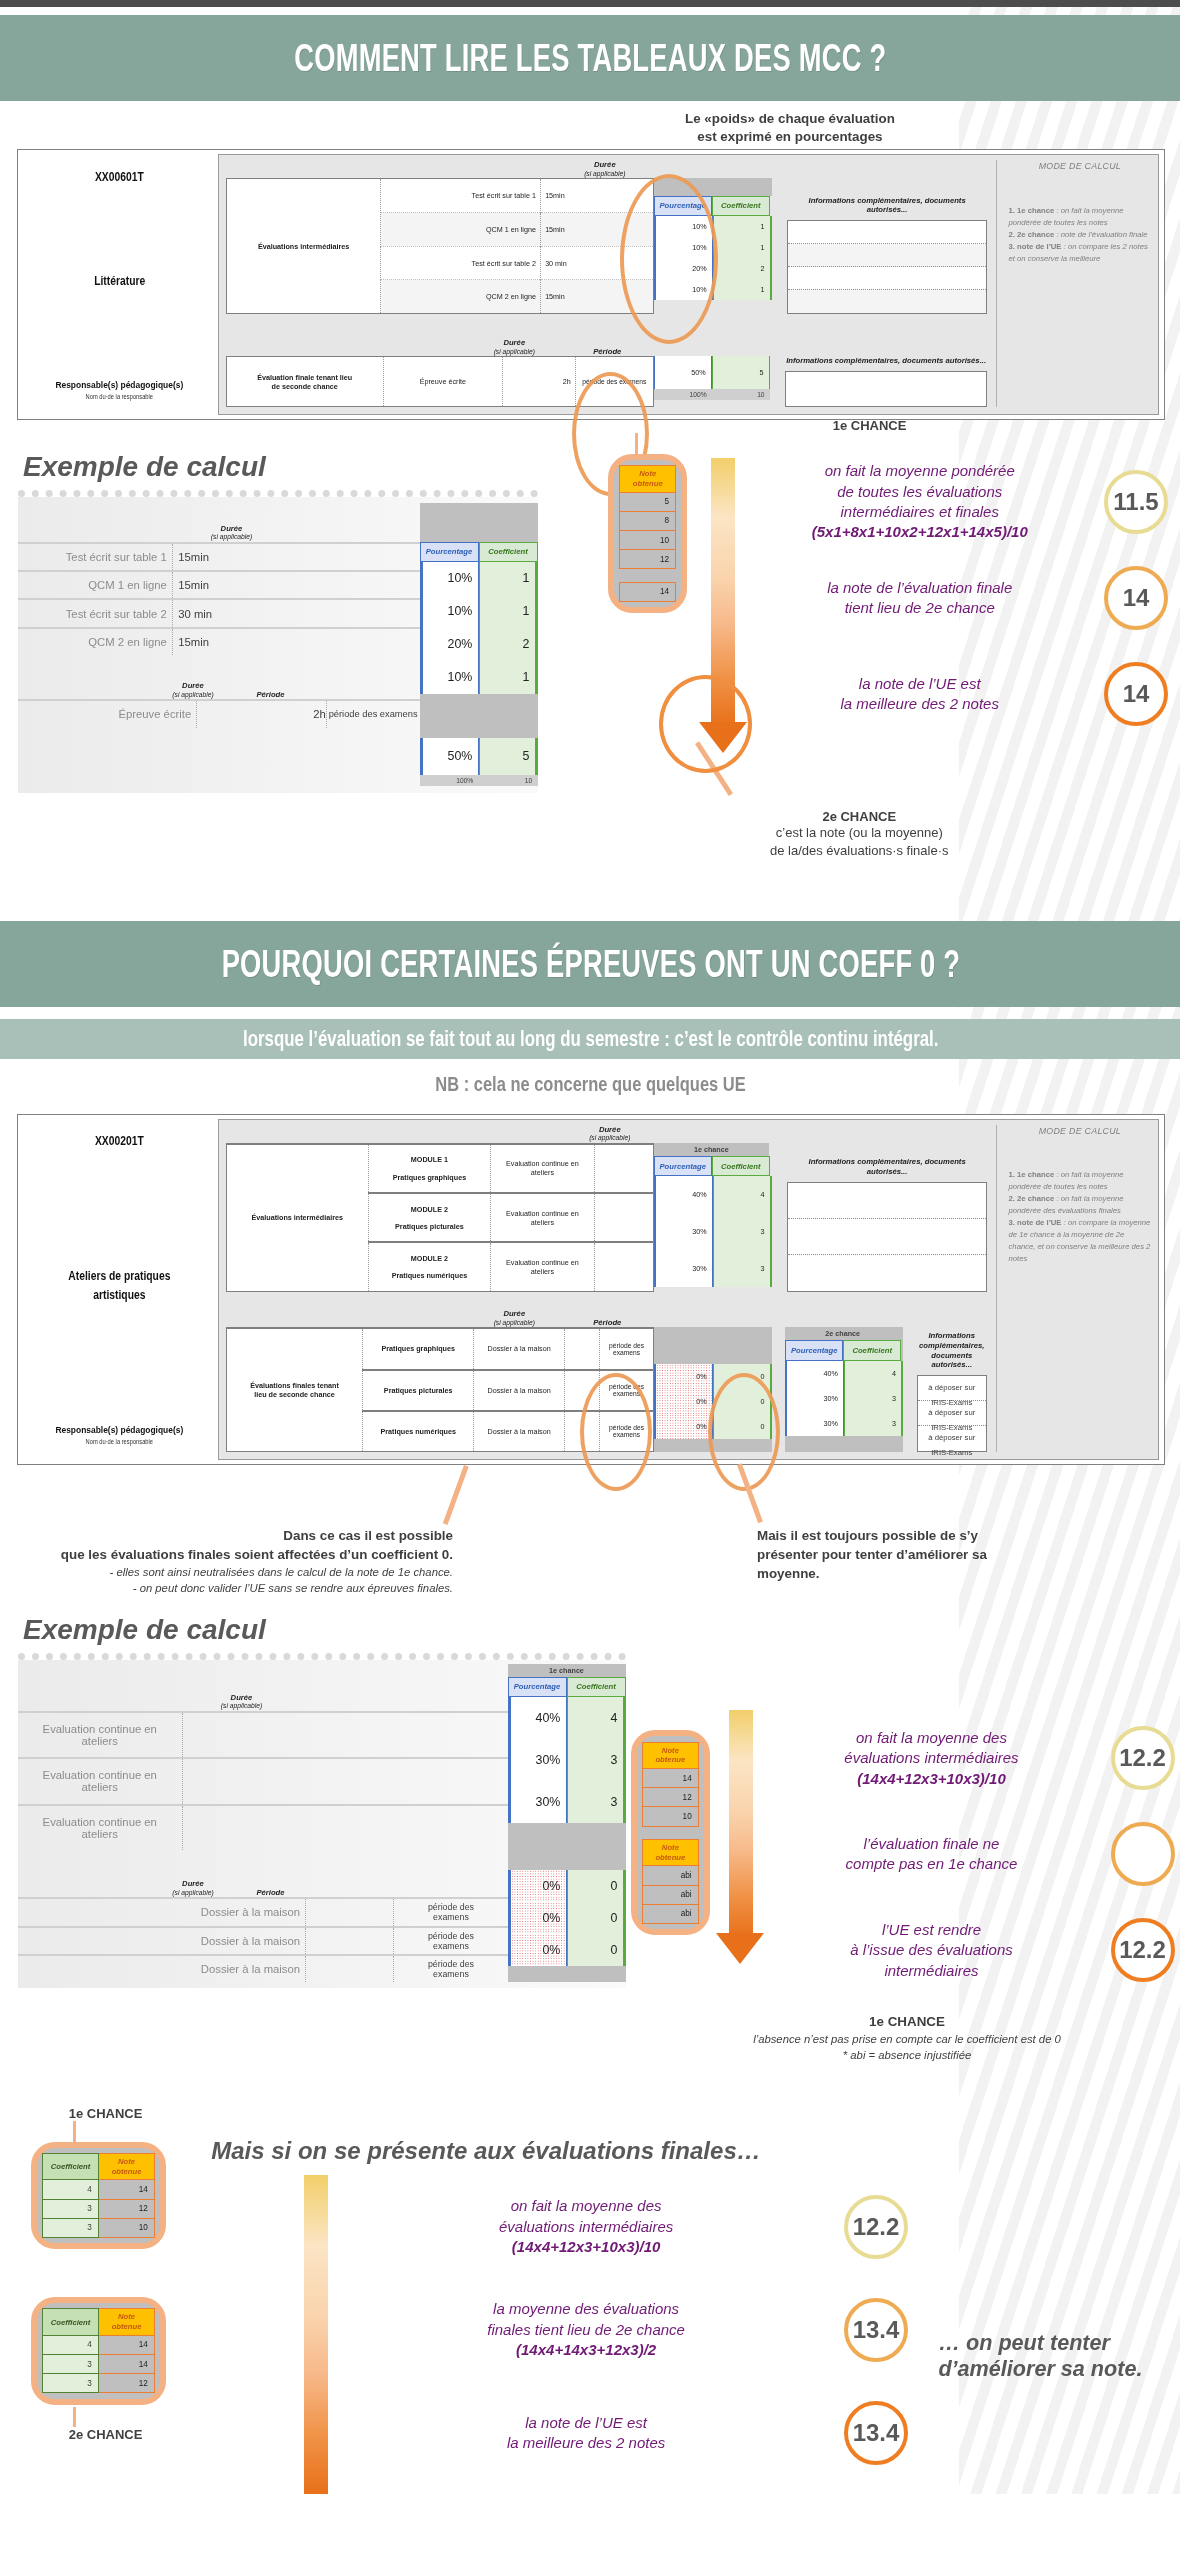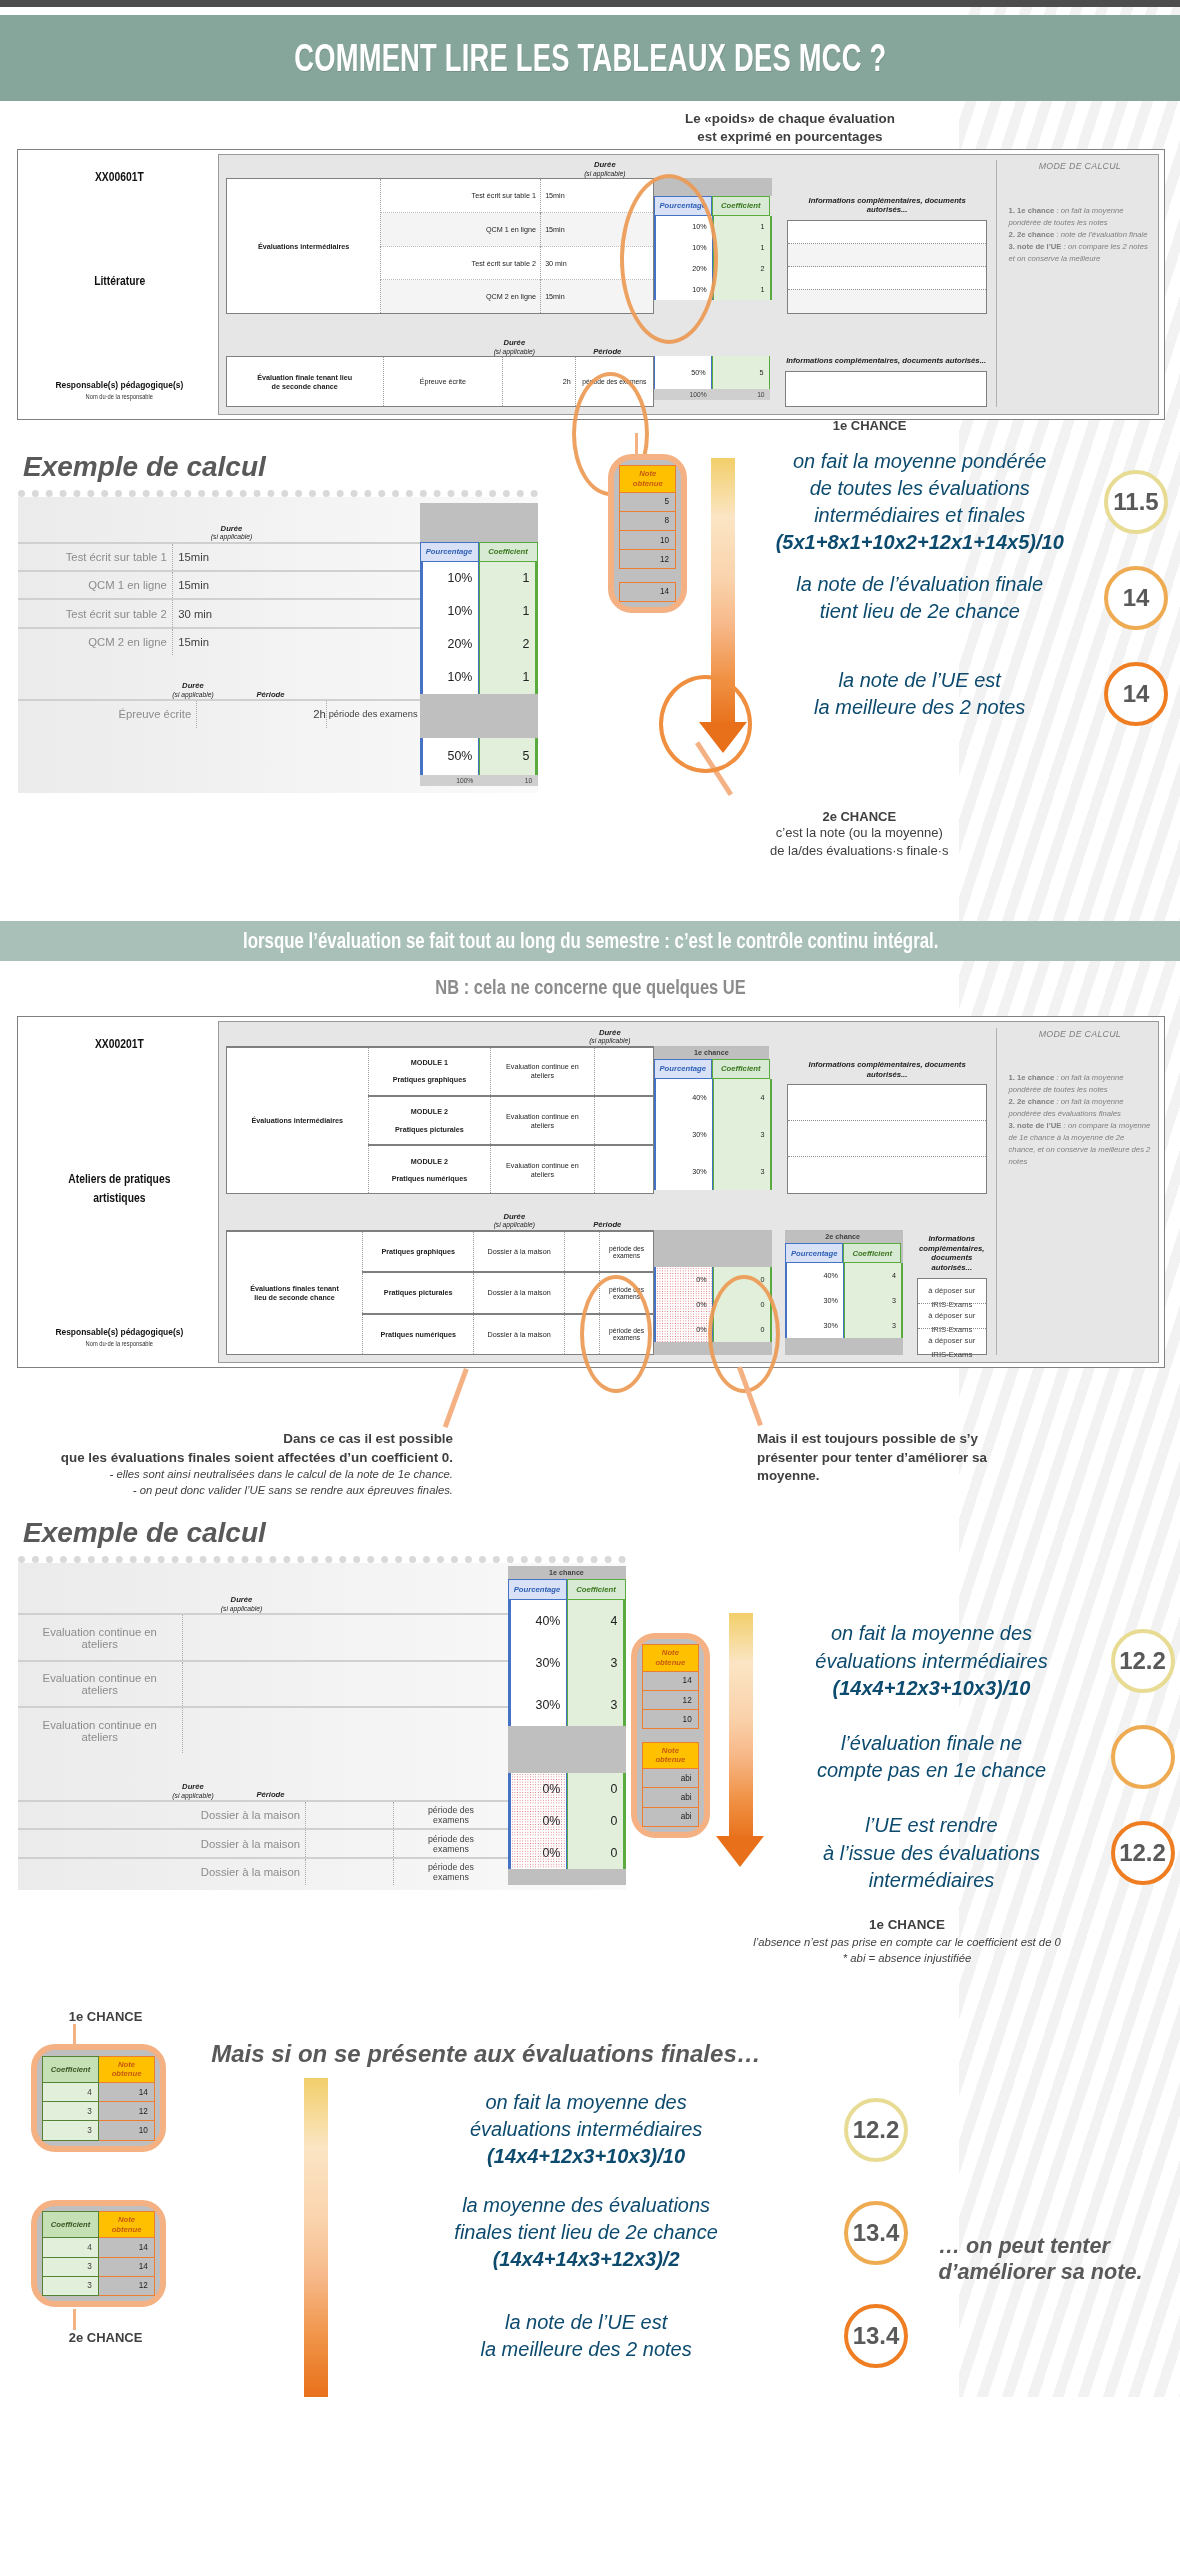--- a/index.html
+++ b/index.html
@@ -142,21 +142,21 @@
   .arrow .shaft {
     width:24px; background:linear-gradient(180deg,#f2cf6a 0%,#fbe5c4 22%,#fad3ac 45%,#f7b98a 62%,#f09246 82%,#e8701a 100%);
     height:100%;
   }
   .arrow .head {
     position:absolute; bottom:-27px; left:-12.4px;
     width:0;height:0; border-left:24px solid transparent; border-right:24px solid transparent;
     border-top:31px solid #e8701a;
   }
 
-  .ital { font-style:italic; font-size:20px; line-height:1.36; color:#0c4a6e;}
+  .ital { font-style:italic; font-size:15px; line-height:1.36; color:#701a75;}
   .chance-lbl { font-weight:bold; font-size:13px; color:#404040; text-align:center;}
   .chance-sub { font-size:13px; color:#404040; text-align:center; line-height:1.35;}
   .conn { width:3.1px; background:#f4b183; margin:0 auto; }
 
   
   .callout { font-family:"Liberation Sans Narrow","Liberation Sans", sans-serif; color:#3f3f3f;}
   .callout .t1 { font-weight:bold; font-size:13.4px; line-height:1.4; }
   .callout .t2 { font-style:italic; font-size:11.3px; line-height:1.4; }
   .leader { position:absolute; background:#f4b183; transform-origin:top left;}
 
@@ -502,20 +502,23 @@
             <div>c’est la note (ou la moyenne)</div>
             <div>de la/des évaluations·s finale·s</div>
           </div>
         </div>
       </div>
       <div class="ell2" style="left:659px;top:185px;width:93px;height:98px;"></div>
     </div>
   </div>
 
   <div class="section" style="margin-top:62px;">
+    <div class="banner">
+      <h1>POURQUOI CERTAINES ÉPREUVES ONT UN COEFF 0 ?</h1>
+    </div>
     <div class="subbanner">
       <span>lorsque l’évaluation se fait tout au long du semestre : c’est le contrôle continu intégral.</span>
     </div>
     <div class="nb">NB : cela ne concerne que quelques UE</div>
 
     <div class="mcc-wrap" style="margin-top:17.5px;">
       <div class="mcc-inner">
         <div class="mcc-left">
           <div class="mcc-code">XX00201T</div>
           <div class="mcc-name">

